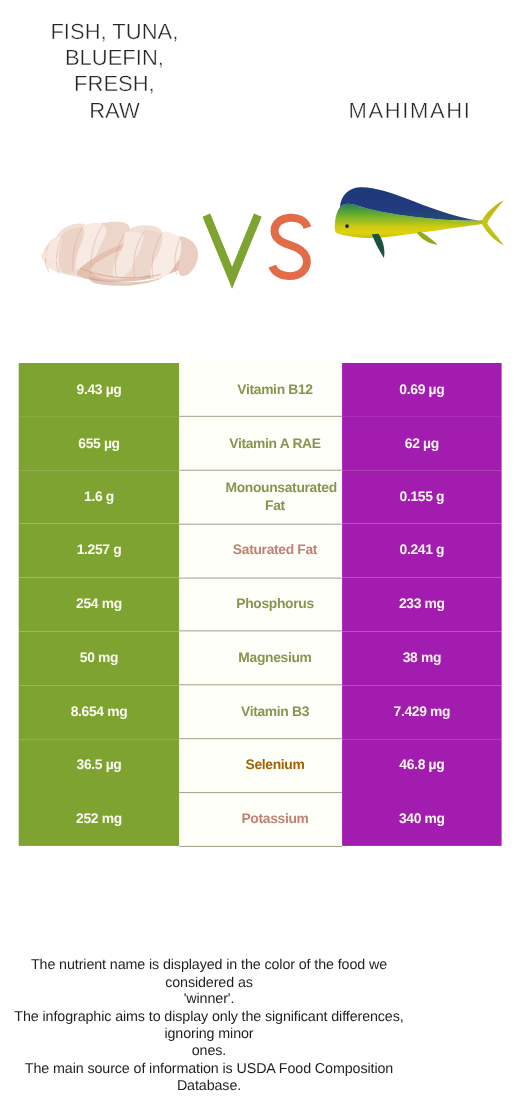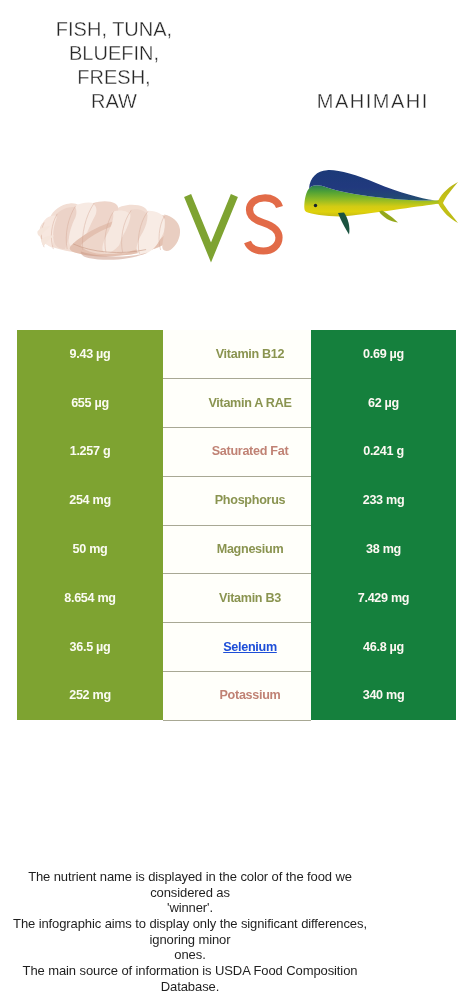--- a/index.html
+++ b/index.html
@@ -1,31 +1,31 @@
 <!DOCTYPE html>
 <html><head>
 <meta charset="utf-8">
 <style>
   html,body{margin:0;padding:0;}
   body{width:474px;height:1008px;background:#fff;font-family:"Liberation Sans",sans-serif;-webkit-font-smoothing:antialiased;}
   .page{position:relative;width:474px;height:1008px;overflow:hidden;}
   .hero{position:relative;height:300px;}
   .title{position:absolute;color:#262626;-webkit-text-stroke:0.35px #fff;font-size:20px;line-height:24px;text-align:center;letter-spacing:0;font-weight:400;}
-  .title-left{left:10px;top:16.5px;width:208px;}
+  .title-left{left:0px;top:16.5px;width:208px;}
   .title-right{left:266px;top:88.5px;width:212px;letter-spacing:1.5px;text-indent:1.5px;}
   .img-left{position:absolute;left:29px;top:196px;width:165px;height:74px;}
   .img-right{position:absolute;left:295px;top:160px;width:175px;height:100px;}
   .vs{position:absolute;left:182px;top:192px;width:110px;height:70px;overflow:visible;}
   table{position:absolute;left:17px;top:330px;width:439px;border-collapse:collapse;table-layout:fixed;}
   td{height:48.8px;text-align:center;vertical-align:middle;font-size:12.6px;font-weight:bold;line-height:17px;letter-spacing:-0.3px;box-sizing:border-box;padding:0;}
   td.l{width:146px;background:#7EA331;color:#fbfbf2;}
   td.m{width:148px;background:#fffffa;border-top:1px solid #a8a894;border-bottom:1px solid #a8a894;padding-left:26px;}
   td.m span{display:block;padding:0 16px;}
   tr:first-child td.m{border-top:none;}
-  td.r{width:145px;background:#15803d;color:#fdf8f3;}
+  td.r{width:145px;background:#a21caf;color:#fdf8f3;}
   .foot{position:absolute;left:0;top:869px;width:380px;text-align:center;font-size:13px;line-height:15.65px;color:#1f1f1f;letter-spacing:-0.1px;}
 </style>
 </head>
 <body>
 
 <div class="page">
   <div class="hero">
     <div class="title title-left" id="title-left">
         <div>FISH, TUNA,</div>
         <div>BLUEFIN,</div>
@@ -126,20 +126,27 @@
           <td class="r">0.69 µg</td>
         </tr>
         <tr>
           <td class="l">655 µg</td>
           <td class="m" style="color: rgb(138, 148, 80);">
             <span>Vitamin A RAE</span>
           </td>
           <td class="r">62 µg</td>
         </tr>
         <tr>
+          <td class="l">1.6 g</td>
+          <td class="m" style="color: rgb(138, 148, 80);">
+            <span>Monounsaturated Fat</span>
+          </td>
+          <td class="r">0.155 g</td>
+        </tr>
+        <tr>
           <td class="l">1.257 g</td>
           <td class="m" style="color: rgb(192, 130, 116);">
             <span>Saturated Fat</span>
           </td>
           <td class="r">0.241 g</td>
         </tr>
         <tr>
           <td class="l">254 mg</td>
           <td class="m" style="color: rgb(138, 148, 80);">
             <span>Phosphorus</span>
@@ -155,21 +162,21 @@
         </tr>
         <tr>
           <td class="l">8.654 mg</td>
           <td class="m" style="color: rgb(138, 148, 80);">
             <span>Vitamin B3</span>
           </td>
           <td class="r">7.429 mg</td>
         </tr>
         <tr>
           <td class="l">36.5 µg</td>
-          <td class="m" style="color: #1d4ed8; text-decoration: underline;">
+          <td class="m" style="color: #a16207;">
             <span>Selenium</span>
           </td>
           <td class="r">46.8 µg</td>
         </tr>
         <tr>
           <td class="l">252 mg</td>
           <td class="m" style="color: rgb(192, 130, 116);">
             <span>Potassium</span>
           </td>
           <td class="r">340 mg</td>

